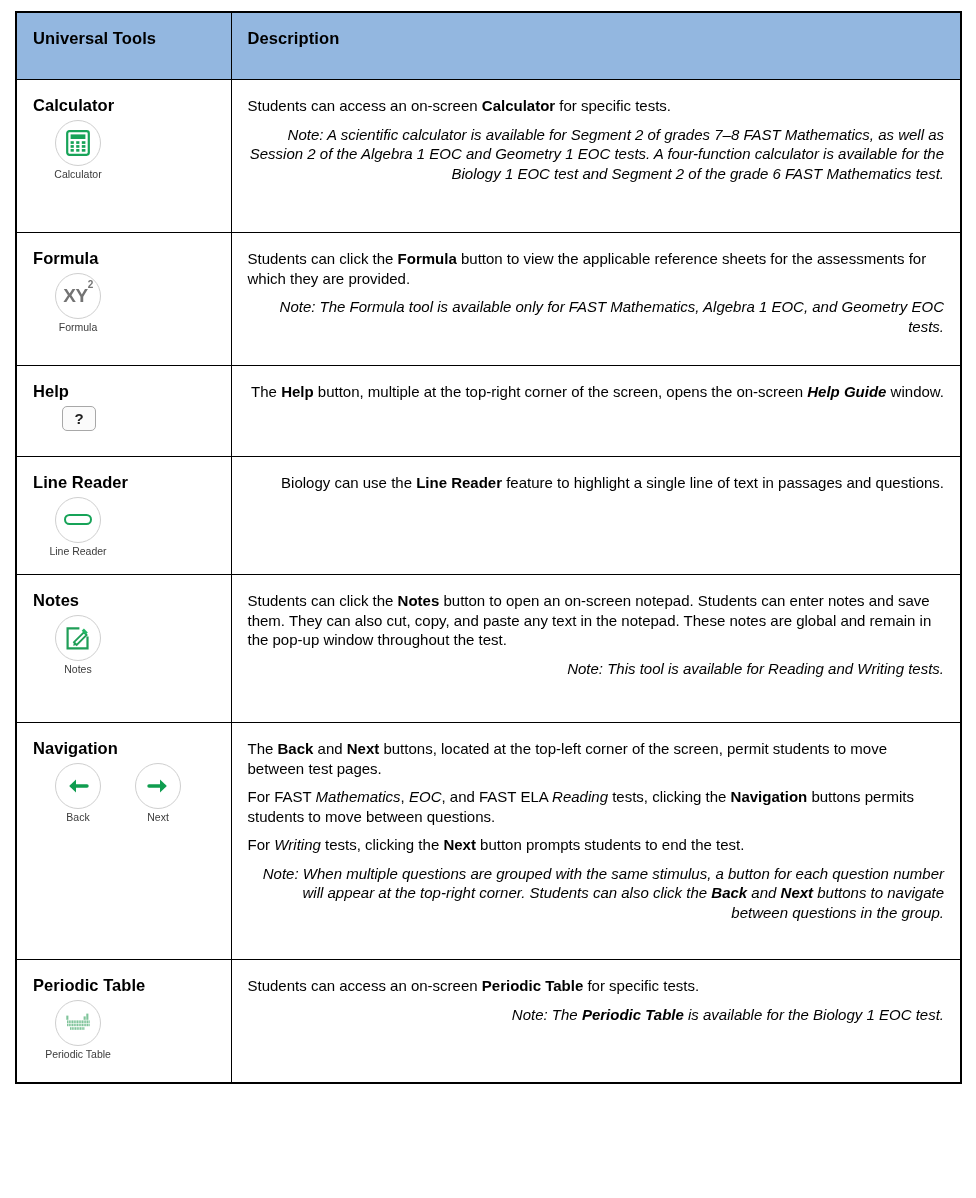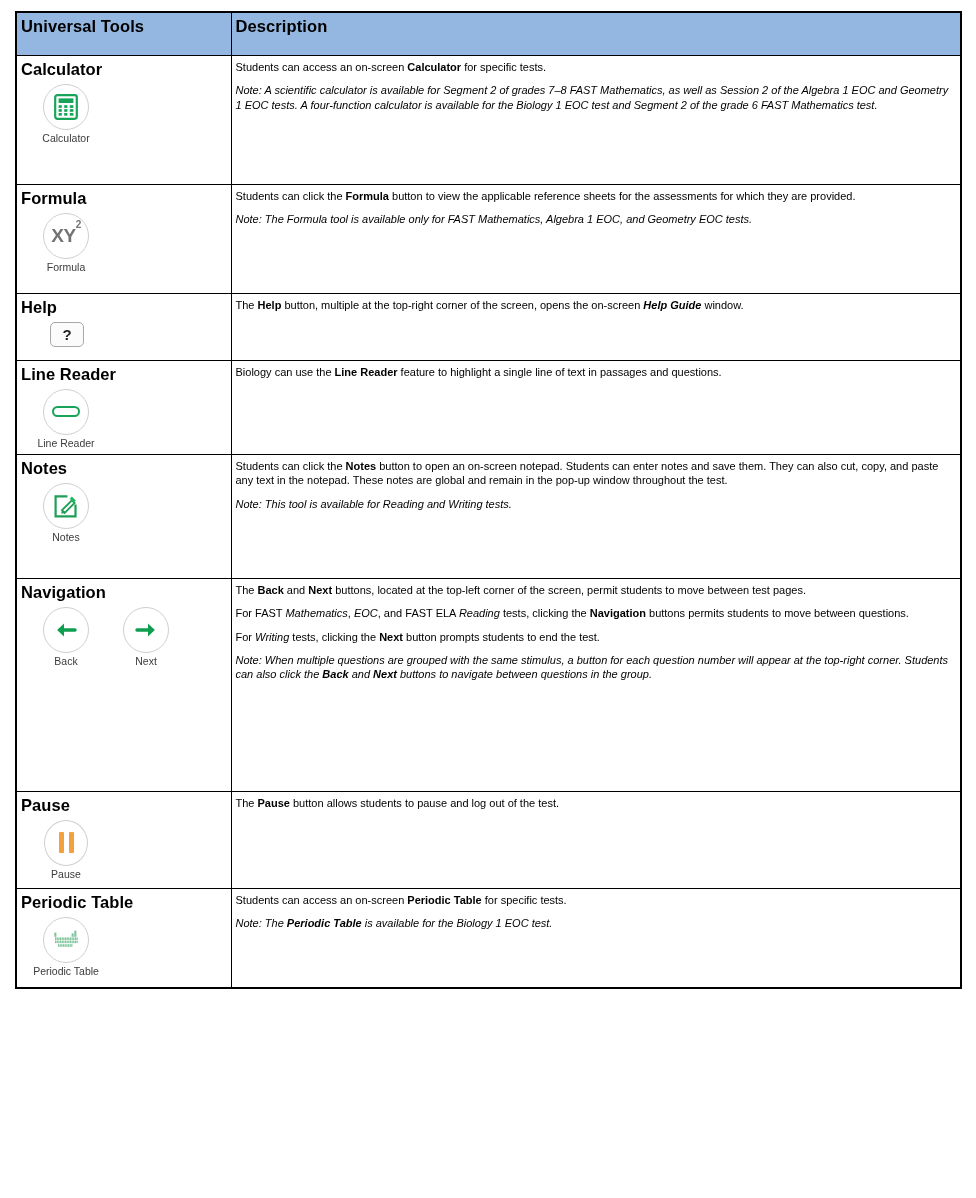--- a/index.html
+++ b/index.html
@@ -30,21 +30,21 @@
     border: 2px solid #000;
   }
 
   table.tools col.c-tool { width: 215px; }
   table.tools col.c-desc { width: 730px; }
 
   table.tools th,
   table.tools td {
     border: 1.5px solid #000;
     vertical-align: top;
-    padding: 4px;
+    padding: 16px;
   }
 
   
   thead th {
     background: #93b7e0;
     height: 34px;
     text-align: left;
     font-size: 16.5px;
     font-weight: bold;
     padding: 6px 0 6px 11px;
@@ -152,27 +152,27 @@
     display: block;
     width: 5px;
     height: 21px;
     background: #f2a13c;
     border-radius: 1px;
   }
 
   
   td.desc-cell {
     padding: 9px 14px 10px 11px;
-    font-size: 11px;
+    font-size: 15px;
     line-height: 1.30;
   }
   td.desc-cell p {
     margin: 0 0 9px 0;
   }
-  td.desc-cell p:last-child { margin-bottom: 0; }
+  td.desc-cell p:last-child { margin-bottom: 0; text-align: right; }
   td.desc-cell p.note { font-style: italic; }
   .b { font-weight: bold; }
   .i { font-style: italic; }
   .bi { font-weight: bold; font-style: italic; }
 
   svg { display: block; }
 </style>
 </head>
 <body>
 
@@ -310,39 +310,20 @@
                 </span>
                 <div class="icon-caption">Next</div>
               </div>
             </div>
           </td>
           <td class="desc-cell">
             <p><span>The </span><span class="b">Back</span><span> and </span><span class="b">Next</span><span> buttons, located at the top-left corner of the screen, permit students to move between test pages.</span></p>
             <p><span>For FAST </span><span class="i">Mathematics</span><span>, </span><span class="i">EOC</span><span>, and FAST ELA </span><span class="i">Reading</span><span> tests, clicking the </span><span class="b">Navigation</span><span> buttons permits students to move between questions.</span></p>
             <p><span>For </span><span class="i">Writing</span><span> tests, clicking the </span><span class="b">Next</span><span> button prompts students to end the test.</span></p>
             <p class="note"><span class="i">Note: When multiple questions are grouped with the same stimulus, a button for each question number will appear at the top-right corner. Students can also click the </span><span class="bi">Back</span><span class="i"> and </span><span class="bi">Next</span><span class="i"> buttons to navigate between questions in the group.</span></p>
-          </td>
-        </tr>
-        <tr>
-          <td class="tool-cell" style="height: 88px;">
-            <div class="tool-name">Pause</div>
-            <div class="icon-row">
-              <div class="icon-block">
-                <span class="circ wide">
-                  <span class="pause-bars">
-                    <i></i>
-                    <i></i>
-                  </span>
-                </span>
-                <div class="icon-caption">Pause</div>
-              </div>
-            </div>
-          </td>
-          <td class="desc-cell">
-            <p><span>The </span><span class="b">Pause</span><span> button allows students to pause and log out of the test.</span></p>
           </td>
         </tr>
         <tr>
           <td class="tool-cell" style="height: 90px;">
             <div class="tool-name">Periodic Table</div>
             <div class="icon-row">
               <div class="icon-block">
                 <span class="circ">
                   <svg width="26" height="24" viewBox="0 0 26 24">
                     <rect x="1.3" y="4.6" width="2.1" height="4.2" fill="#7fc49a"></rect>

